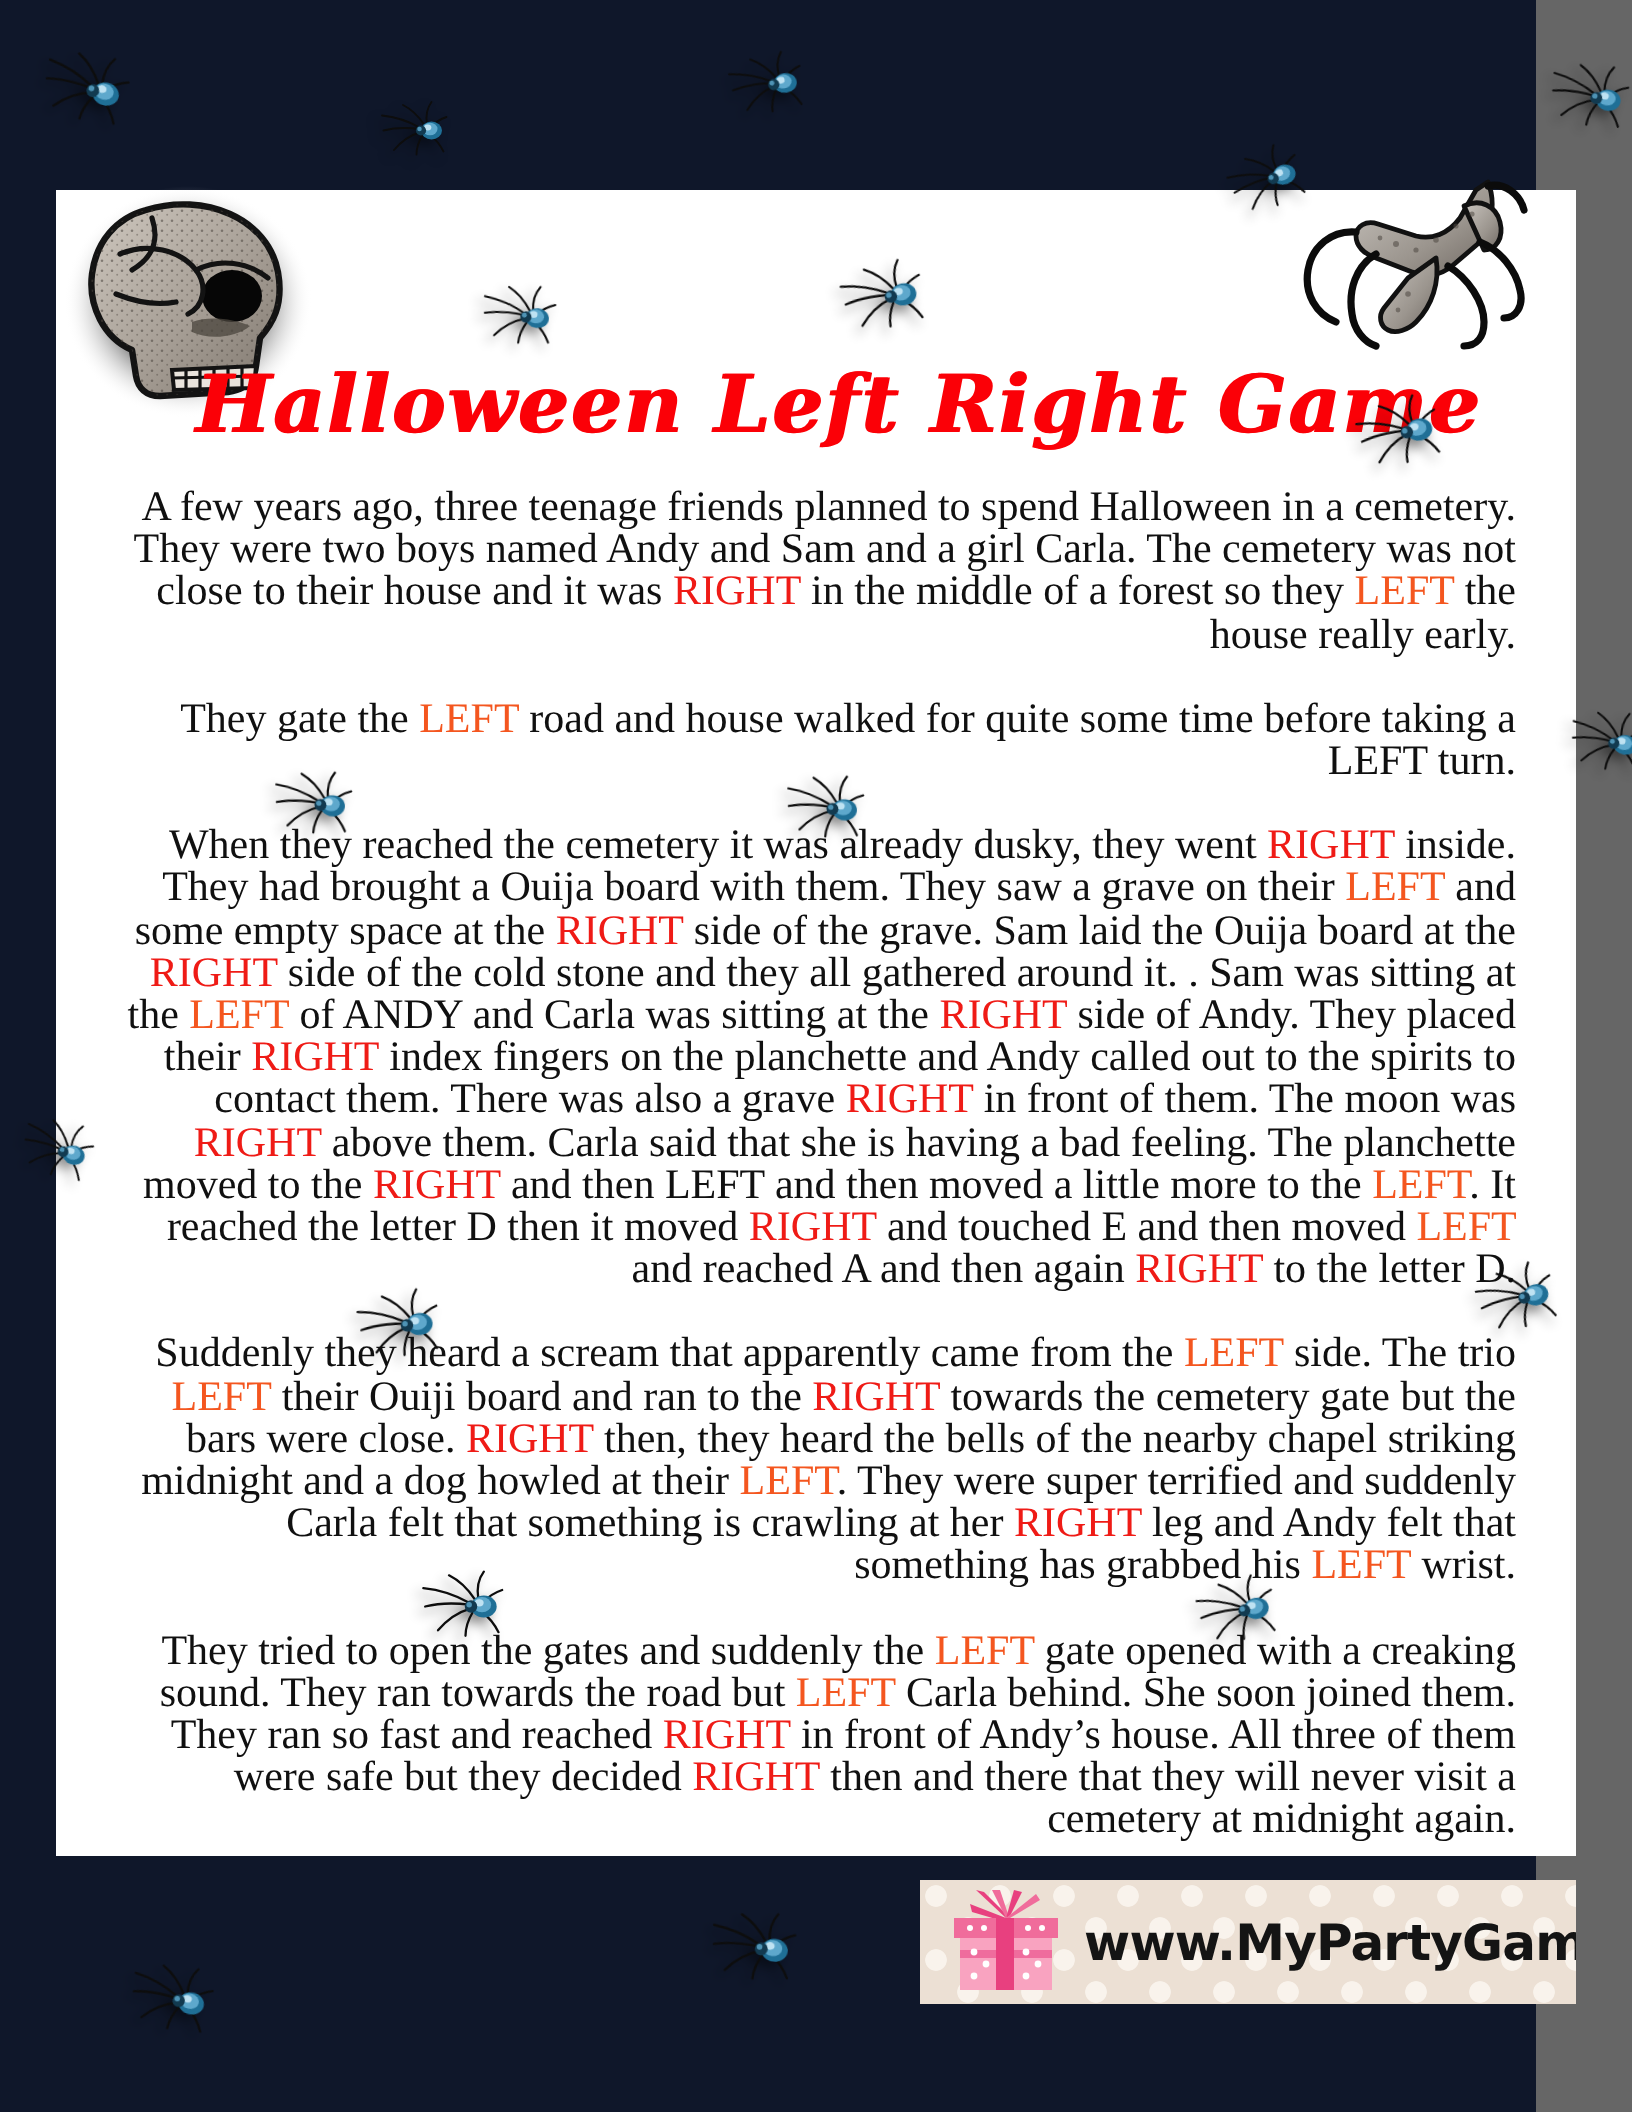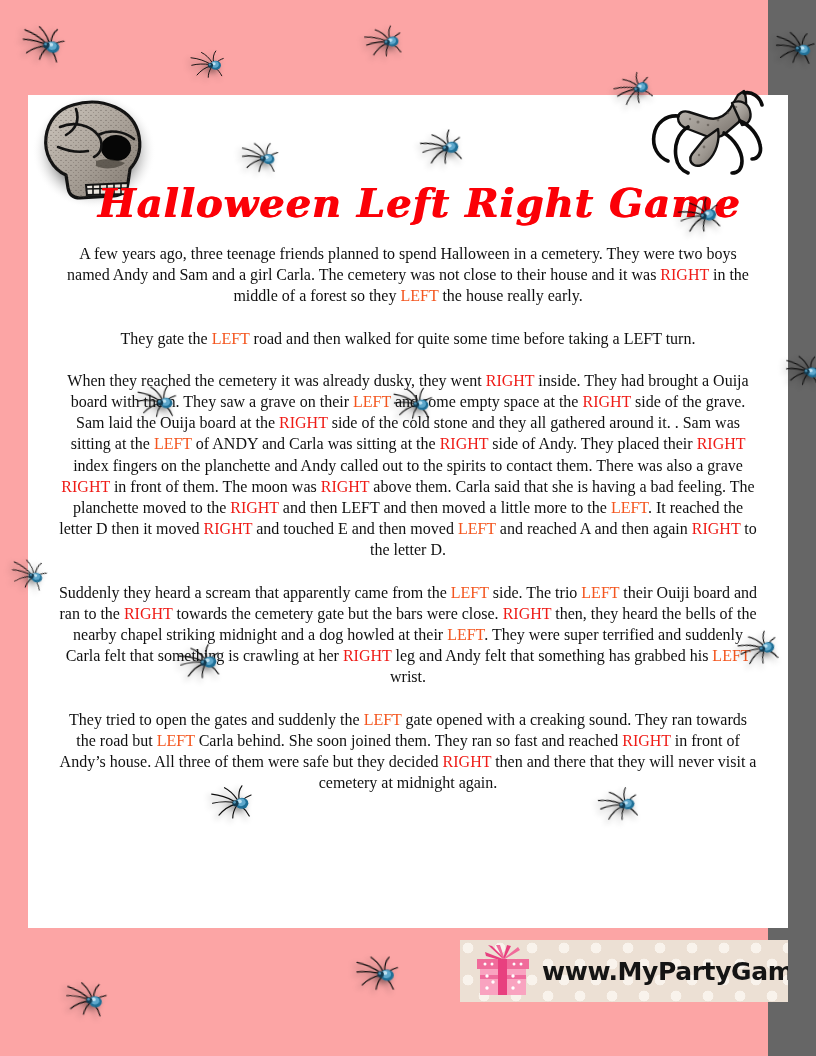--- a/index.html
+++ b/index.html
@@ -7,21 +7,21 @@
     margin: 0; padding: 0;
     width: 816px; height: 1056px;
     overflow: hidden;
     background: #666666;
     font-family: "Liberation Serif", serif;
   }
   #stage {
     position: relative;
     width: 768px;
     height: 1056px;
-    background: #fca5a5;
+    background: #0f172a;
   }
 
   
   #page {
     position: absolute;
     left: 28px; top: 95px;
     width: 760px; height: 833px;
     background: #ffffff;
   }
 
@@ -55,24 +55,24 @@
     padding-left: 22px;
     white-space: nowrap;
   }
 
   
   .story {
     position: absolute;
     left: 30px; top: 148px;
     width: 700px;
     font-family: "Liberation Serif", serif;
-    font-size: 16px;
+    font-size: 21px;
     line-height: 21.2px;
     color: #101010;
-    text-align: center;
+    text-align: right;
   }
   .story p { margin: 0 0 21px 0; }
   .story p:last-child { margin-bottom: 16px; }
   .r { color: #ef1b16; }
   .l { color: #f4561f; }
 
   
   #logo {
     position: absolute;
     left: 460px; top: 940px;
@@ -194,21 +194,21 @@
           <path d="M92 32 C102 36 110 46 112 56 C114 64 110 70 104 70"></path>
           <path d="M96 4 C104 2 112 8 114 16"></path>
         </g>
       </svg>
     </div>
 
     <div class="title">Halloween Left Right Game</div>
 
     <div class="story" id="story">
         <p><span>A few years ago, three teenage friends planned to spend Halloween in a cemetery. They were two boys named Andy and Sam and a girl Carla. The cemetery was not close to their house and it was </span><span class="r">RIGHT</span><span> in the middle of a forest so they </span><span class="l">LEFT</span><span> the house really early.</span></p>
-        <p><span>They gate the </span><span class="l">LEFT</span><span> road and then walked for quite some time before taking a LEFT turn.</span></p>
+        <p><span>They gate the </span><span class="l">LEFT</span><span> road and house walked for quite some time before taking a LEFT turn.</span></p>
         <p><span>When they reached the cemetery it was already dusky, they went </span><span class="r">RIGHT</span><span> inside. They had brought a Ouija board with them. They saw a grave on their </span><span class="l">LEFT</span><span> and some empty space at the </span><span class="r">RIGHT</span><span> side of the grave. Sam laid the Ouija board at the </span><span class="r">RIGHT</span><span> side of the cold stone and they all gathered around it. . Sam was sitting at the </span><span class="l">LEFT</span><span> of ANDY and Carla was sitting at the </span><span class="r">RIGHT</span><span> side of Andy. They placed their </span><span class="r">RIGHT</span><span> index fingers on the planchette and Andy called out to the spirits to contact them. There was also a grave </span><span class="r">RIGHT</span><span> in front of them. The moon was </span><span class="r">RIGHT</span><span> above them. Carla said that she is having a bad feeling. The planchette moved to the </span><span class="r">RIGHT</span><span> and then LEFT and then moved a little more to the </span><span class="l">LEFT</span><span>. It reached the letter D then it moved </span><span class="r">RIGHT</span><span> and touched E and then moved </span><span class="l">LEFT</span><span> and reached A and then again </span><span class="r">RIGHT</span><span> to the letter D.</span></p>
         <p><span>Suddenly they heard a scream that apparently came from the </span><span class="l">LEFT</span><span> side. The trio </span><span class="l">LEFT</span><span> their Ouiji board and ran to the </span><span class="r">RIGHT</span><span> towards the cemetery gate but the bars were close.  </span><span class="r">RIGHT</span><span> then, they heard the bells of the nearby chapel striking midnight and a dog howled at their </span><span class="l">LEFT</span><span>.  They were super terrified and suddenly Carla felt that something is crawling at her </span><span class="r">RIGHT</span><span> leg and Andy felt that something has grabbed his </span><span class="l">LEFT</span><span> wrist.</span></p>
         <p><span>They tried to open the gates and suddenly the </span><span class="l">LEFT</span><span> gate opened with a creaking sound. They ran towards the road but </span><span class="l">LEFT</span><span> Carla behind. She soon joined them. They ran so fast and reached </span><span class="r">RIGHT</span><span> in front of Andy’s house. All three of them were safe but they decided </span><span class="r">RIGHT</span><span> then and there that they will never visit a cemetery at midnight again.</span></p>
       </div>
 
   </div>
 
   <div id="logo">
     <div class="gift">
       <svg viewBox="0 0 58 52" width="58" height="52">

